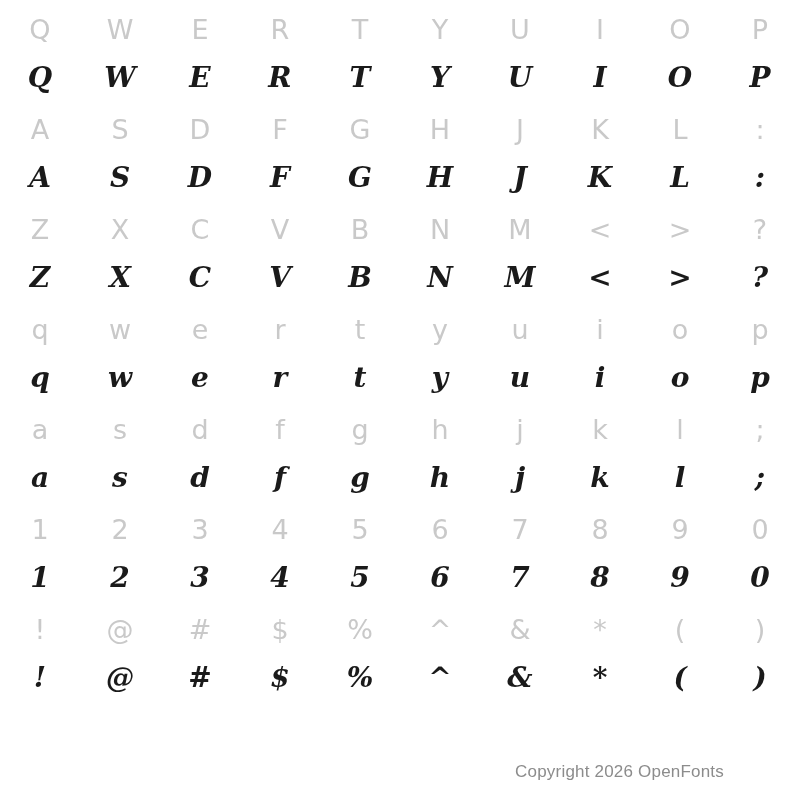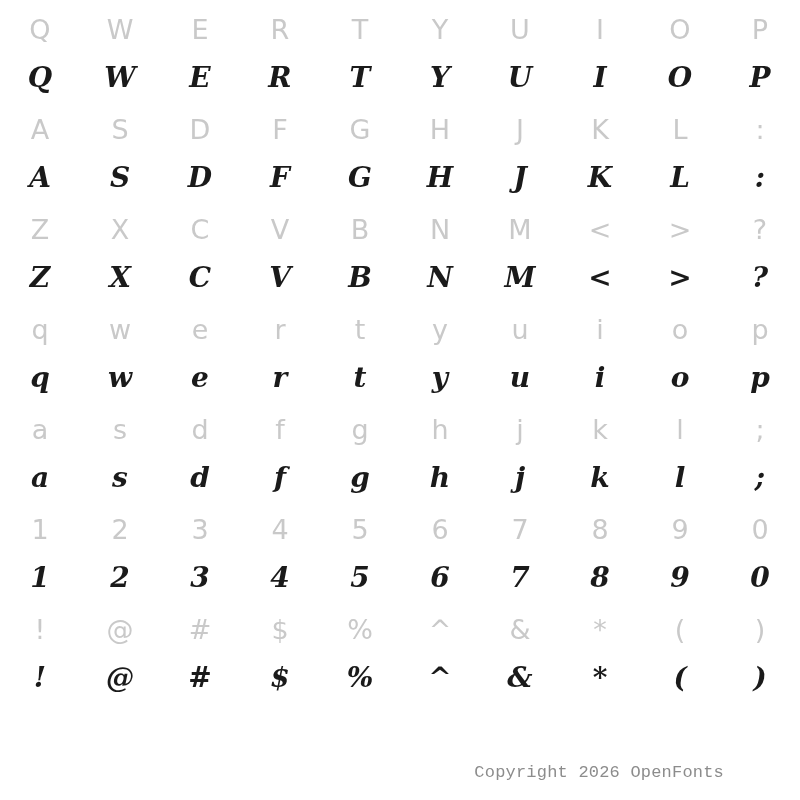--- a/index.html
+++ b/index.html
@@ -62,21 +62,21 @@
   .footer {
     position: absolute;
     left: 0;
     bottom: 18px;
     width: 800px;
     text-align: right;
     padding-right: 76px;
     box-sizing: border-box;
   }
   .footer .copyright {
-    font-family: Liberation Mono, monospace;
+    font-family: Liberation Sans, sans-serif;
     font-size: 17px;
     color: #8c8c8c;
     letter-spacing: 0.2px;
   }
 </style>
 </head>
 <body>
 
 <div id="sheet">
 

